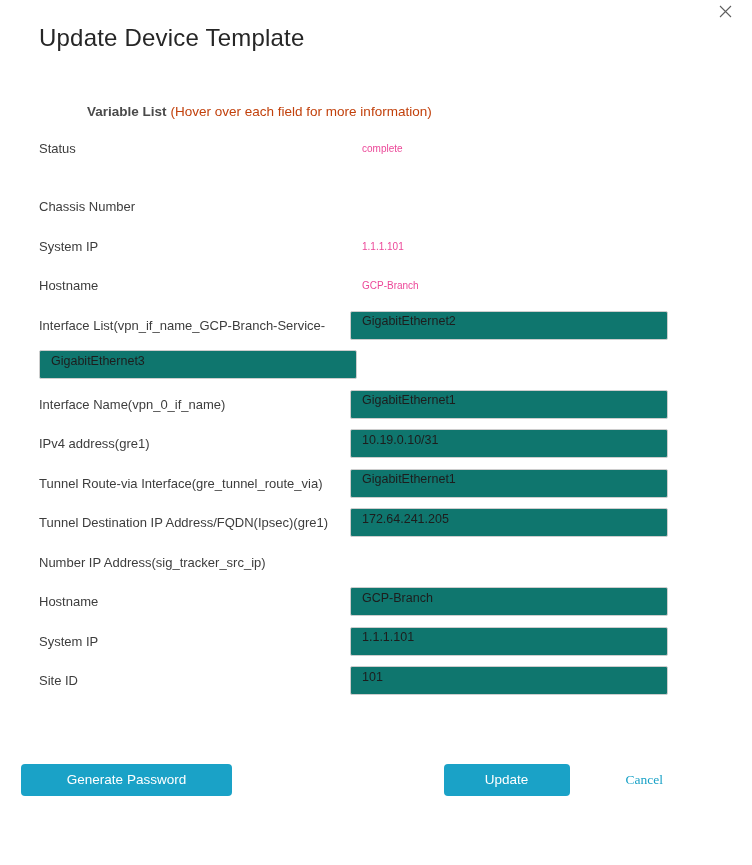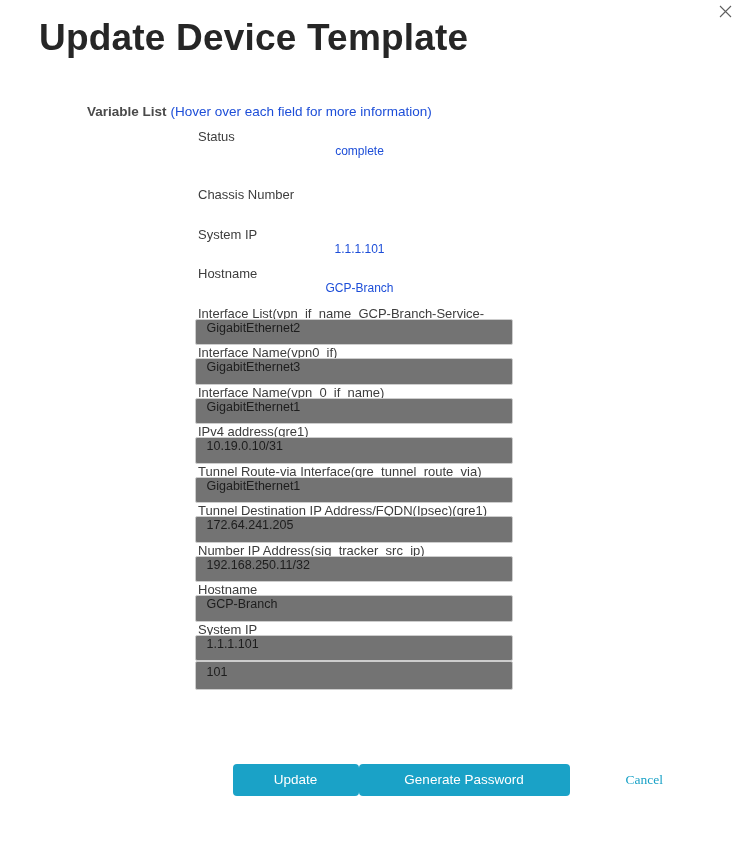--- a/index.html
+++ b/index.html
@@ -16,64 +16,63 @@
     color:#333;
   }
   .close-btn{
     position:absolute;top:6px;right:19px;
     width:15px;height:15px;
     cursor:pointer;
     display:flex;align-items:center;justify-content:center;
   }
   .modal-title{
     margin:21px 0 0 39px;
-    font-size:37px;
-    font-weight:700;
+    font-size:24px;
+    font-weight:400;
     letter-spacing:0.2px;
     color:#262626;
     line-height:34px;
   }
   .section-heading{
     margin:48px 0 0 39px;
     font-size:13.5px;
     line-height:18px;
     color:#4a4a4a;
   }
   .section-heading .bold{font-weight:bold;color:#4a4a4a;margin-left:48px;}
-  .section-heading .hint{font-weight:normal;color:#1d4ed8;margin-left:4px;}
+  .section-heading .hint{font-weight:normal;color:#c2410c;margin-left:4px;}
   .rows{
     margin:8px 0 0 39px;
     width:629px;
   }
   .row{
     display:flex;
     align-items:center;
     height:39.5px;
-    flex-direction:column;
   }
   .row.gap{margin-top:18.5px;}
   .field-label{
     width:311px;min-width:311px;
     font-size:13px;
     color:#3d3d3d;
     white-space:nowrap;
     overflow:hidden;
   }
   .text-value{
-    font-size:12px;
-    color:#1d4ed8;
+    font-size:10px;
+    color:#ec4899;
     padding-left:12px;
     white-space:nowrap;
   }
   .field-input{
     width:318px;
     height:29px;
     border:1px solid #cdcdcd;
     border-radius:2px;
-    background:#737373;
+    background:#0f766e;
     padding:0 10px 8px 11px;
     font-size:12.5px;
     color:#1d1d1d;
     font-family:"Liberation Sans", sans-serif;
     outline:none;
   }
   .footer{
     display:flex;
     align-items:center;
     margin-top:63px;
@@ -135,53 +134,52 @@
     </div>
     <div class="row">
       <div class="field-label">Hostname</div>
       <div class="text-value">GCP-Branch</div>
     </div>
     <div class="row">
       <div class="field-label">Interface List(vpn_if_name_GCP-Branch-Service-</div>
       <input class="field-input" type="text" value="GigabitEthernet2" style="">
     </div>
     <div class="row">
-      <div class="field-label">Interface Name(vpn0_if)</div>
       <input class="field-input" type="text" value="GigabitEthernet3" style="">
     </div>
     <div class="row">
       <div class="field-label">Interface Name(vpn_0_if_name)</div>
       <input class="field-input" type="text" value="GigabitEthernet1" style="">
     </div>
     <div class="row">
       <div class="field-label">IPv4 address(gre1)</div>
       <input class="field-input" type="text" value="10.19.0.10/31" style="">
     </div>
     <div class="row">
       <div class="field-label">Tunnel Route-via Interface(gre_tunnel_route_via)</div>
       <input class="field-input" type="text" value="GigabitEthernet1" style="">
     </div>
     <div class="row">
       <div class="field-label">Tunnel Destination IP Address/FQDN(Ipsec)(gre1)</div>
       <input class="field-input" type="text" value="172.64.241.205" style="">
     </div>
     <div class="row">
       <div class="field-label">Number IP Address(sig_tracker_src_ip)</div>
-      <input class="field-input" type="text" value="192.168.250.11/32" style="">
     </div>
     <div class="row">
       <div class="field-label">Hostname</div>
       <input class="field-input" type="text" value="GCP-Branch" style="">
     </div>
     <div class="row">
       <div class="field-label">System IP</div>
       <input class="field-input" type="text" value="1.1.1.101" style="">
     </div>
     <div class="row">
+      <div class="field-label">Site ID</div>
       <input class="field-input" type="text" value="101" style="">
     </div>
   </div>
 
 <div class="footer">
+  <button class="btn btn-generate">Generate Password</button>
   <button class="btn btn-update">Update</button>
-  <button class="btn btn-generate">Generate Password</button>
   <button class="cancel-link">Cancel</button>
 </div>
 
 </body></html>

